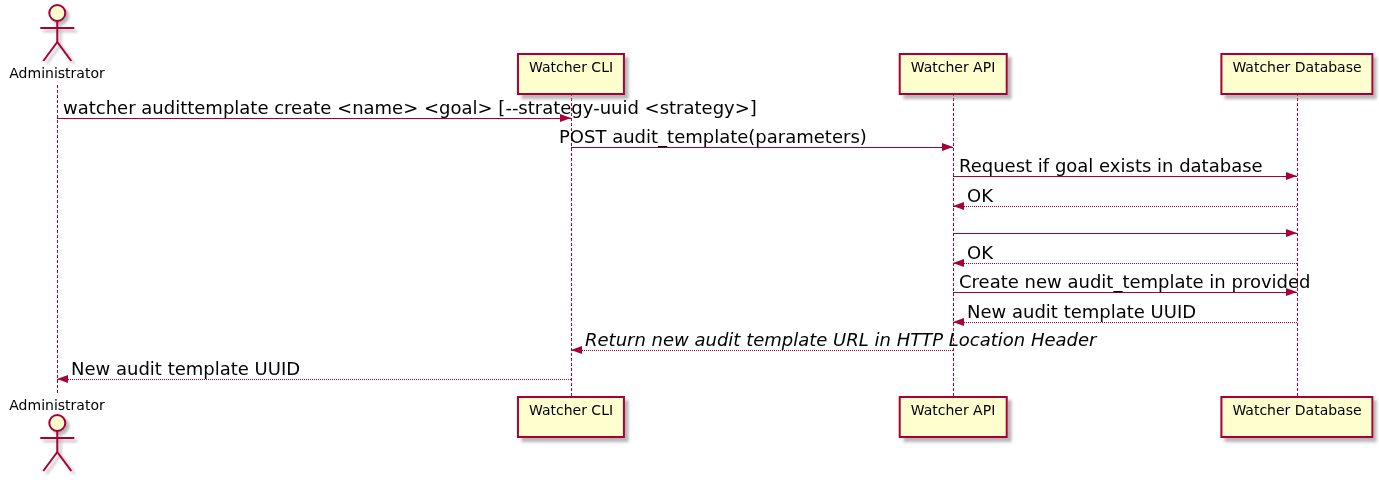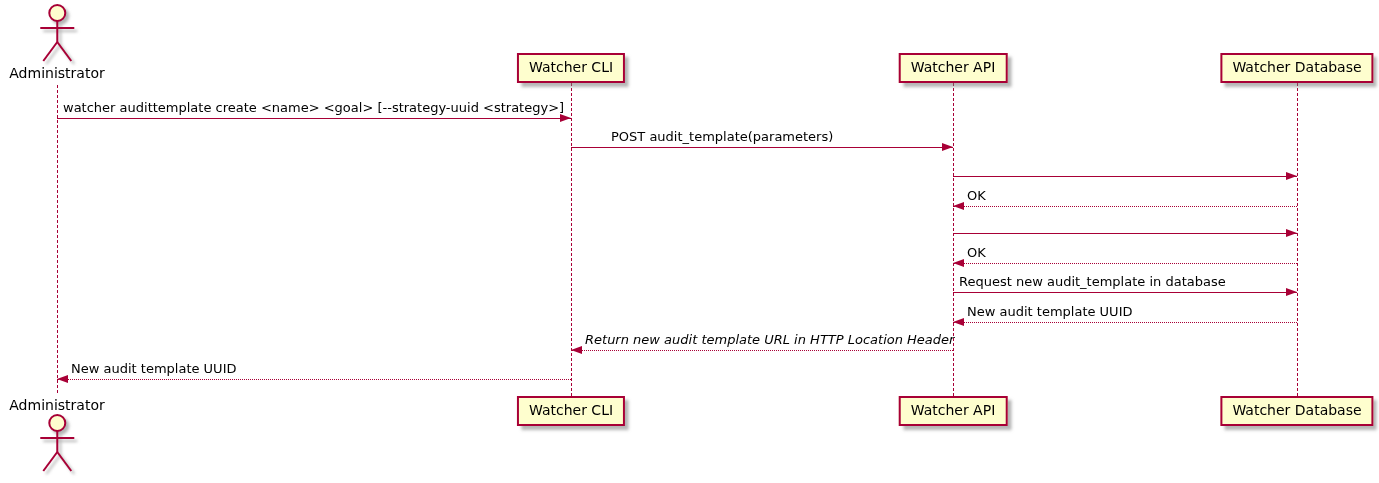--- a/index.html
+++ b/index.html
@@ -14,21 +14,21 @@
     height: 483px;
     background: #ffffff;
     overflow: hidden;
     border-radius: 17px;
   }
   .pbox {
     position: absolute;
     transform: translateX(-50%);
     background: #FEFECE;
     border: 2px solid #A80036;
-    padding: 4px 10px 5px 10px;
+    padding: 4px 10px 17px 10px;
     font-size: 14px;
     line-height: 17px;
     white-space: nowrap;
     color: #000;
     box-shadow: 4px 4px 3px rgba(120,120,120,0.55);
   }
   .lifeline {
     position: absolute;
     width: 0;
     border-left: 1px dashed #A80036;
@@ -55,21 +55,21 @@
   }
   .msg-line.solid { border-top: 1.4px solid #A80036; }
   .msg-line.dashed { border-top: 1.4px dotted #A80036; }
   .msg-arrowhead {
     position: absolute;
     width: 0;
     height: 0;
   }
   .msg-label {
     position: absolute;
-    font-size: 13px;
+    font-size: 18px;
     line-height: 15px;
     white-space: nowrap;
     color: #000;
   }
 </style>
 </head>
 <body>
 
 <div id="stage">
     <div class="lifeline" style="left: 57px; top: 85px; height: 308px;"></div>
@@ -100,34 +100,35 @@
     <div class="pbox" style="left: 953px; top: 53px;"><span>Watcher API</span></div>
     <div class="pbox" style="left: 953px; top: 396px;"><span>Watcher API</span></div>
     <div class="lifeline" style="left: 1297px; top: 83px; height: 313px;"></div>
     <div class="pbox" style="left: 1297px; top: 53px;"><span>Watcher Database</span></div>
     <div class="pbox" style="left: 1297px; top: 396px;"><span>Watcher Database</span></div>
     <div class="msg-line solid" style="left: 57px; top: 118px; width: 514px;"></div>
     <div class="msg-arrowhead" style="top: 114px; border-top: 4.5px solid transparent; border-bottom: 4.5px solid transparent; left: 560px; border-left: 11px solid rgb(168, 0, 54);"></div>
     <div class="msg-label" style="left: 63px; top: 100px;">watcher audittemplate create &lt;name&gt; &lt;goal&gt; [--strategy-uuid &lt;strategy&gt;]</div>
     <div class="msg-line solid" style="left: 571px; top: 147px; width: 382px;"></div>
     <div class="msg-arrowhead" style="top: 143px; border-top: 4.5px solid transparent; border-bottom: 4.5px solid transparent; left: 942px; border-left: 11px solid rgb(168, 0, 54);"></div>
-    <div class="msg-label" style="left: 611px; top: 129px;">POST audit_template(parameters)</div>
+    <div class="msg-label" style="left: 559px; top: 129px;">POST audit_template(parameters)</div>
     <div class="msg-line solid" style="left: 953px; top: 176px; width: 344px;"></div>
     <div class="msg-arrowhead" style="top: 172px; border-top: 4.5px solid transparent; border-bottom: 4.5px solid transparent; left: 1286px; border-left: 11px solid rgb(168, 0, 54);"></div>
+    <div class="msg-label" style="left: 959px; top: 158px;">Request if goal exists in database</div>
     <div class="msg-line dashed" style="left: 953px; top: 206px; width: 344px;"></div>
     <div class="msg-arrowhead" style="top: 202px; border-top: 4.5px solid transparent; border-bottom: 4.5px solid transparent; left: 953px; border-right: 11px solid rgb(168, 0, 54);"></div>
     <div class="msg-label" style="left: 967px; top: 188px;">OK</div>
     <div class="msg-line solid" style="left: 953px; top: 233px; width: 344px;"></div>
     <div class="msg-arrowhead" style="top: 229px; border-top: 4.5px solid transparent; border-bottom: 4.5px solid transparent; left: 1286px; border-left: 11px solid rgb(168, 0, 54);"></div>
     <div class="msg-line dashed" style="left: 953px; top: 263px; width: 344px;"></div>
     <div class="msg-arrowhead" style="top: 259px; border-top: 4.5px solid transparent; border-bottom: 4.5px solid transparent; left: 953px; border-right: 11px solid rgb(168, 0, 54);"></div>
     <div class="msg-label" style="left: 967px; top: 245px;">OK</div>
     <div class="msg-line solid" style="left: 953px; top: 292px; width: 344px;"></div>
     <div class="msg-arrowhead" style="top: 288px; border-top: 4.5px solid transparent; border-bottom: 4.5px solid transparent; left: 1286px; border-left: 11px solid rgb(168, 0, 54);"></div>
-    <div class="msg-label" style="left: 959px; top: 274px;">Request new audit_template in database</div>
+    <div class="msg-label" style="left: 959px; top: 274px;">Create new audit_template in provided</div>
     <div class="msg-line dashed" style="left: 953px; top: 322px; width: 344px;"></div>
     <div class="msg-arrowhead" style="top: 318px; border-top: 4.5px solid transparent; border-bottom: 4.5px solid transparent; left: 953px; border-right: 11px solid rgb(168, 0, 54);"></div>
     <div class="msg-label" style="left: 967px; top: 304px;">New audit template UUID</div>
     <div class="msg-line dashed" style="left: 571px; top: 350px; width: 382px;"></div>
     <div class="msg-arrowhead" style="top: 346px; border-top: 4.5px solid transparent; border-bottom: 4.5px solid transparent; left: 571px; border-right: 11px solid rgb(168, 0, 54);"></div>
     <div class="msg-label" style="left: 585px; top: 332px; font-style: italic;">Return new audit template URL in HTTP Location Header</div>
     <div class="msg-line dashed" style="left: 57px; top: 379px; width: 514px;"></div>
     <div class="msg-arrowhead" style="top: 375px; border-top: 4.5px solid transparent; border-bottom: 4.5px solid transparent; left: 57px; border-right: 11px solid rgb(168, 0, 54);"></div>
     <div class="msg-label" style="left: 71px; top: 361px;">New audit template UUID</div>
   </div>

